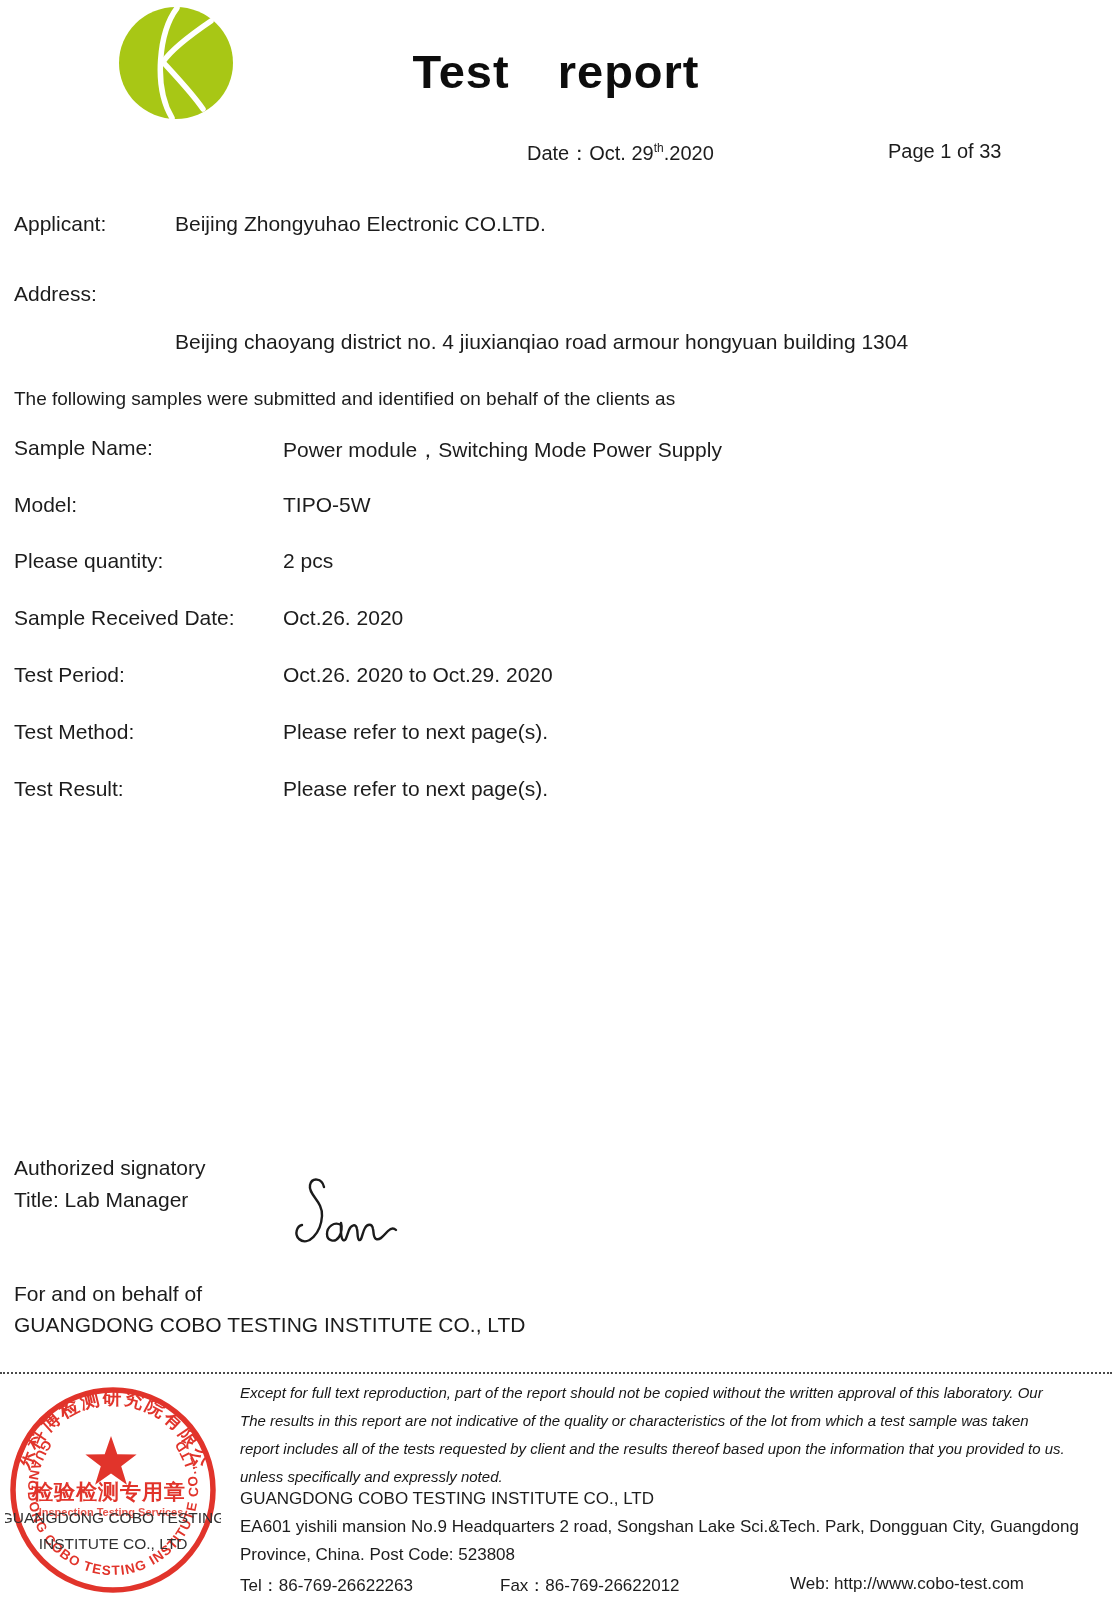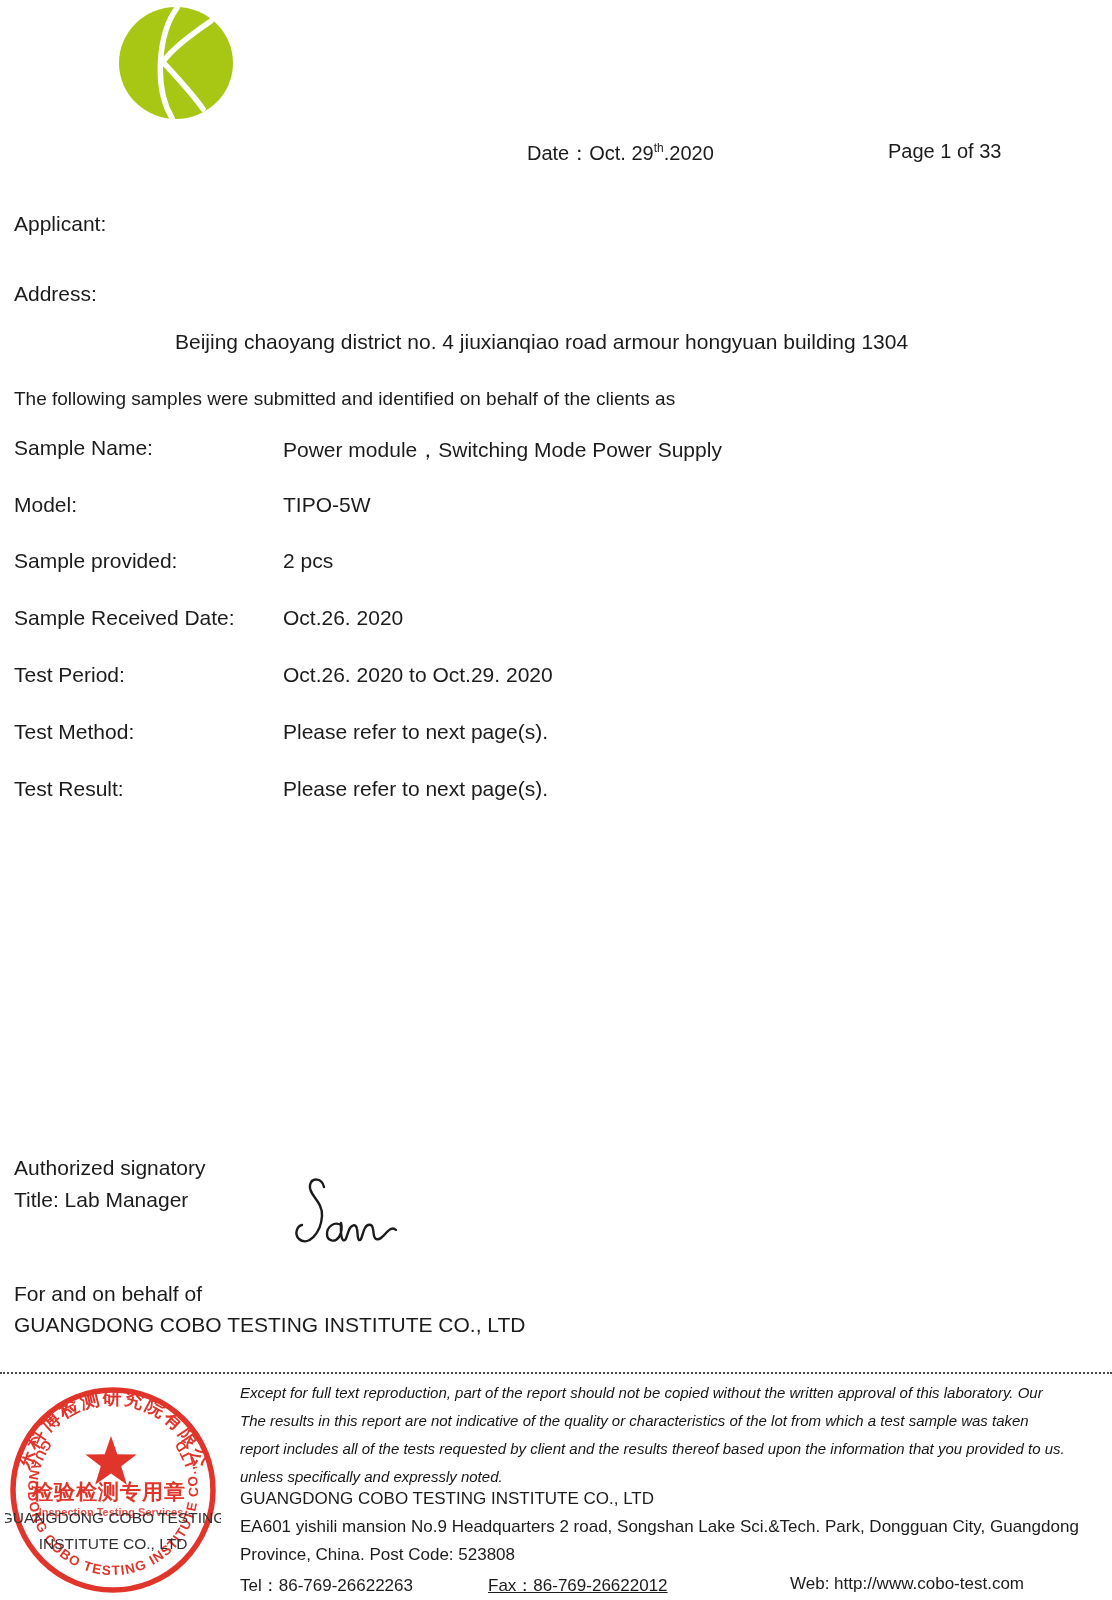--- a/index.html
+++ b/index.html
@@ -39,60 +39,62 @@
   
   #dotted-line { left:0; top:1372px; width:1112px; height:0; border-top:2px dotted #4a4a4a; }
 
   
   #disclaimer { left:240px; top:1379px; width:866px; font-size:15px; line-height:28px; color:#161616;font-style:italic; }
   .fline { font-size:17px; white-space:nowrap; }
   #f-company  { left:240px; top:1489px; }
   #f-addr1    { left:240px; top:1517px; }
   #f-addr2    { left:240px; top:1545px; }
   #f-contacts { left:240px; top:1574px; width:860px; }
-  #f-contacts .fax { position:absolute; left:248px;text-decoration:underline; }
+  #f-contacts .fax { position:absolute; left:260px; }
   #f-contacts .web { position:absolute; left:550px; }
 
   
   #stamp-svg { left:5px; top:1382px; }
   .stamp-red { fill:#e02a20; }
   .stamp-red-stroke { fill:none; stroke:#e02a20; stroke-width:5.5; }
   .stamp-cn  { font-family:"Liberation Sans", sans-serif; font-weight:bold; }
   .stamp-black { fill:#262626; }
 </style>
 </head>
 <body>
 
 <div id="page">
 
   <svg class="abs" id="logo-svg" style="left:118px; top:6px;" width="116" height="114" viewBox="0 0 116 114">
     <ellipse cx="58" cy="57" rx="57" ry="56" fill="#a8c715"></ellipse>
     <path d="M 59 2 C 41 26 35 80 54 112" fill="none" stroke="#ffffff" stroke-width="5.5" stroke-linecap="round"></path>
     <path d="M 93 15 C 68 32 51 47 45 56 C 56 68 75 88 85 103" fill="none" stroke="#ffffff" stroke-width="5.5" stroke-linecap="round"></path>
   </svg>
 
+  <div class="abs" id="title">Test report</div>
 
   <div class="abs hrow" id="date-block">
     <span>Date：</span><span>Oct. 29</span><sup>th</sup><span>.2020</span>
   </div>
   <div class="abs hrow" id="page-info">Page 1 of 33</div>
 
   <div class="abs label" style="top:212px;">Applicant:</div>
+  <div class="abs value v175" style="top:212px;">Beijing Zhongyuhao Electronic CO.LTD.</div>
   <div class="abs label" style="top:282px;text-align:right;">Address:</div>
   <div class="abs value v175" style="top:282px;margin-top:48px;">Beijing chaoyang district no. 4 jiuxianqiao road armour hongyuan building 1304</div>
 
   <div class="abs" id="intro">The following samples were submitted and identified on behalf of the clients as</div>
 
   <div class="abs label" style="top:436px;">Sample Name:</div>
   <div class="abs value v283" style="top:436px;">Power module，Switching Mode Power Supply</div>
 
   <div class="abs label" style="top:493px;">Model:</div>
   <div class="abs value v283" style="top:493px;">TIPO-5W</div>
 
-  <div class="abs label" style="top:549px;">Sample provided:</div>
+  <div class="abs label" style="top:549px;">Please quantity:</div>
   <div class="abs value v283" style="top:549px;">2 pcs</div>
 
   <div class="abs label" style="top:606px;">Sample Received Date:</div>
   <div class="abs value v283" style="top:606px;">Oct.26. 2020</div>
 
   <div class="abs label" style="top:663px;">Test Period:</div>
   <div class="abs value v283" style="top:663px;">Oct.26. 2020 to Oct.29. 2020</div>
 
   <div class="abs label" style="top:720px;">Test Method:</div>
   <div class="abs value v283" style="top:720px;">Please refer to next page(s).</div>

